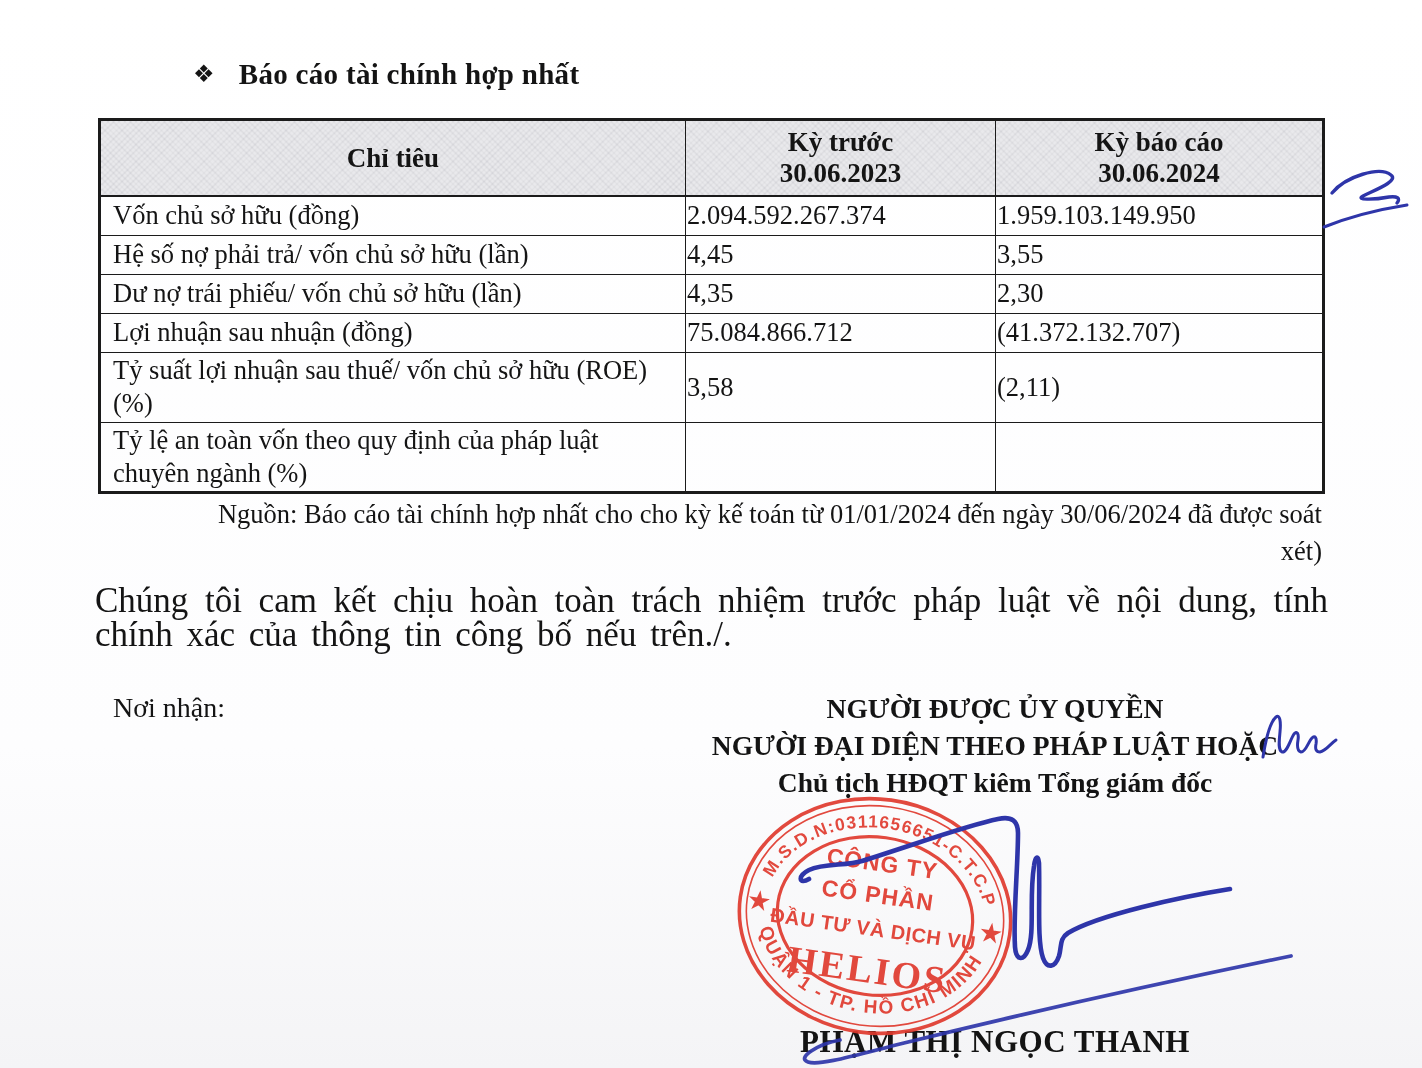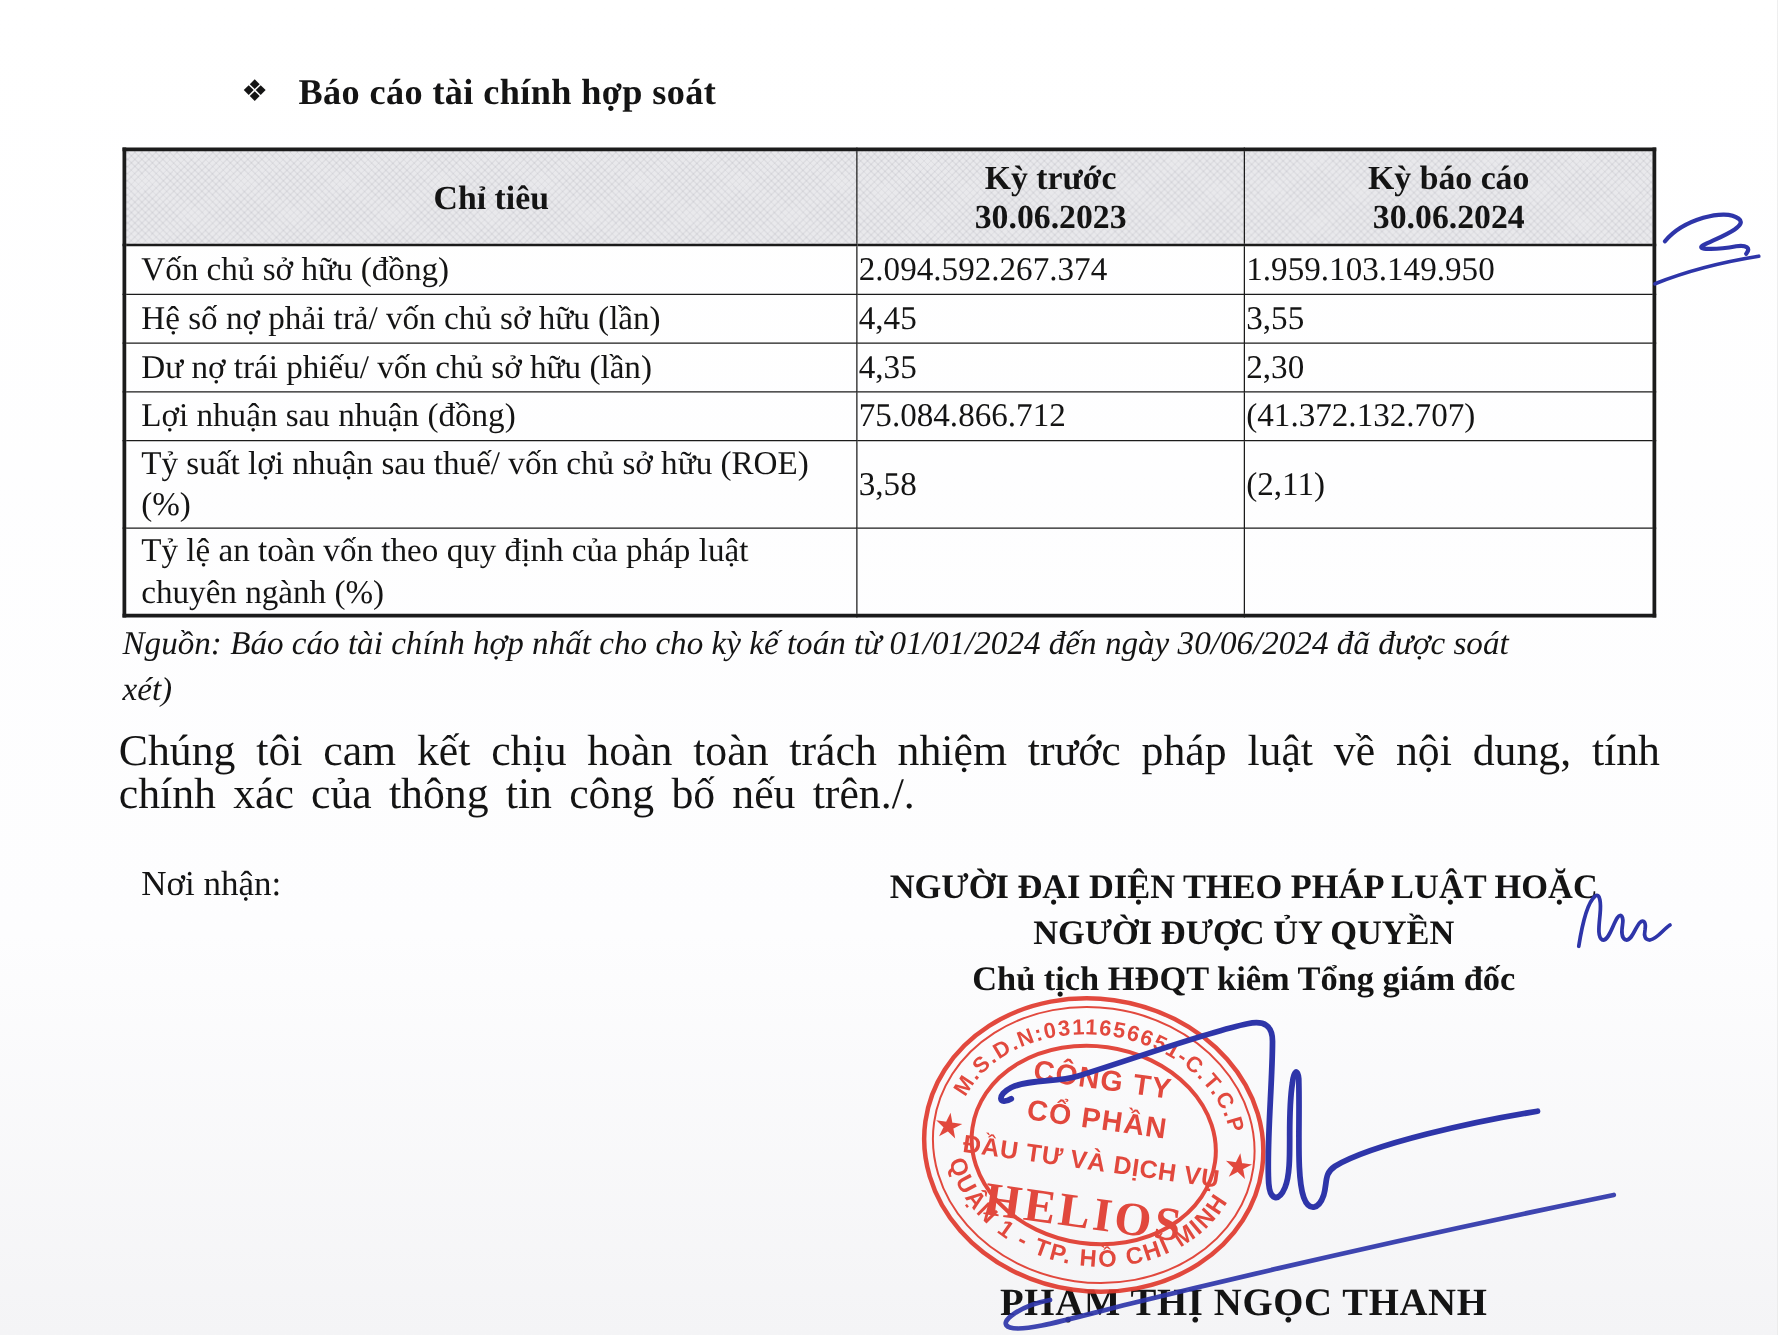--- a/index.html
+++ b/index.html
@@ -29,22 +29,22 @@
     background-image:
       repeating-linear-gradient(45deg, rgba(110,110,125,.10) 0 1px, transparent 1px 4px),
       repeating-linear-gradient(-45deg, rgba(110,110,125,.10) 0 1px, transparent 1px 4px);
     border-bottom:2.6px solid #1b1b1b;
   }
   table.fin td{font-size:26.5px;vertical-align:middle;}
   td.lbl{padding:1px 4px 1px 12px;line-height:33px;}
   td.val{text-align:left;}
   tr.h39{height:39px;} tr.h70{height:70px;}
   
-  .source{position:absolute;left:98px;top:496px;width:1224px;text-align:left;
-    font-style:italic;font-size:26.5px;line-height:37px;}
+  .source{position:absolute;left:98px;top:496px;width:1224px;text-align:right;
+    font-size:26.5px;line-height:37px;}
   
   .commitment{position:absolute;left:95px;top:584px;width:1233px;
     font-size:35px;line-height:34px;text-align:justify;word-spacing:5px;}
   
   .recipients{position:absolute;left:113px;top:692px;font-size:28px;}
   .recipients .head{margin-bottom:14px;}
   .recipients ul{list-style:none;margin:0;padding:0 0 0 50px;}
   .recipients li{font-style:italic;margin-bottom:11px;position:relative;}
   .recipients li .dot{position:absolute;left:-36px;top:13px;width:9px;height:9px;border-radius:50%;background:#161616;}
   
@@ -56,21 +56,21 @@
   svg.overlay{position:absolute;left:0;top:0;pointer-events:none;}
   .stamp-sans{font-family:"Liberation Sans",sans-serif;font-weight:bold;}
   .stamp-serif{font-family:"Liberation Serif",serif;font-weight:bold;}
 </style>
 </head>
 <body>
 
 <div class="page">
 
   <div class="title">
-    <span class="bullet">❖</span><span>Báo cáo tài chính hợp soát</span>
+    <span class="bullet">❖</span><span>Báo cáo tài chính hợp nhất</span>
   </div>
 
   <table class="fin">
     <colgroup>
         <col style="width:586px">
         <col style="width:310px">
         <col style="width:328px">
       </colgroup>
     <thead>
       <tr>
@@ -126,22 +126,22 @@
     <div>xét)</div>
   </div>
 
   <div class="commitment">Chúng tôi cam kết chịu hoàn toàn trách nhiệm trước pháp luật về nội dung, tính chính xác của thông tin công bố nếu trên./.</div>
 
   <div class="recipients">
     <div class="head">Nơi nhận:</div>
   </div>
 
   <div class="sigblock">
+    <div>NGƯỜI ĐƯỢC ỦY QUYỀN</div>
     <div>NGƯỜI ĐẠI DIỆN THEO PHÁP LUẬT HOẶC</div>
-    <div>NGƯỜI ĐƯỢC ỦY QUYỀN</div>
     <div>Chủ tịch HĐQT kiêm Tổng giám đốc</div>
   </div>
 
   <div class="signer">PHẠM THỊ NGỌC THANH</div>
 
   <svg class="overlay" width="1422" height="1068" viewBox="0 0 1422 1068">
     <defs>
       <path id="arcTop" d="M 764 916 A 111 88 0 0 1 986 916" fill="none"></path>
       <path id="arcBottom" d="M 757 916 A 118 97 0 0 0 993 916" fill="none"></path>
     </defs>

